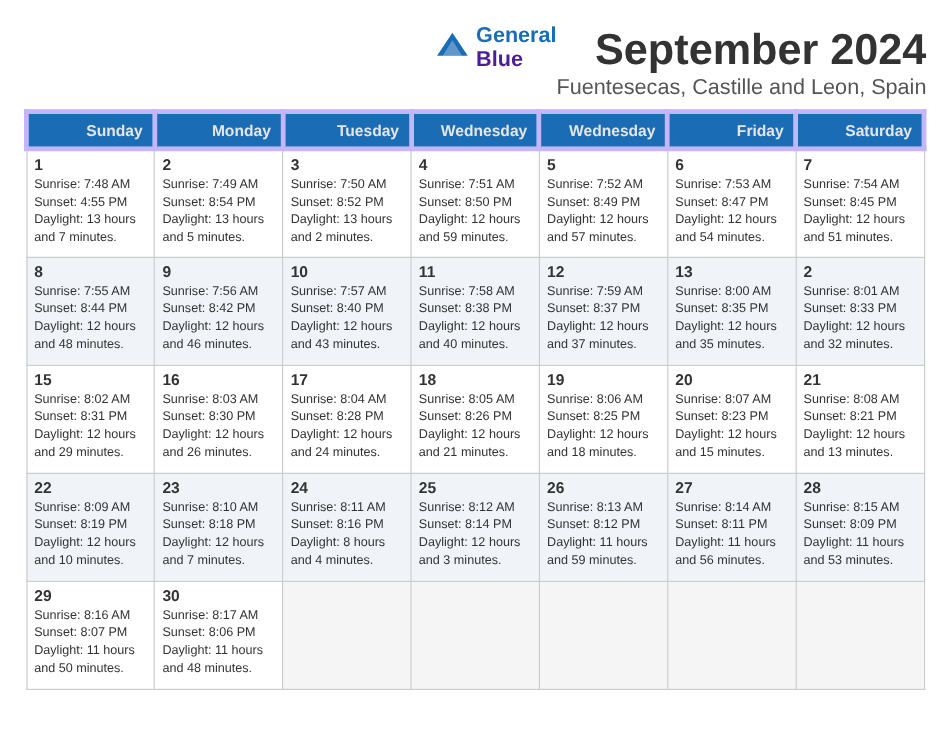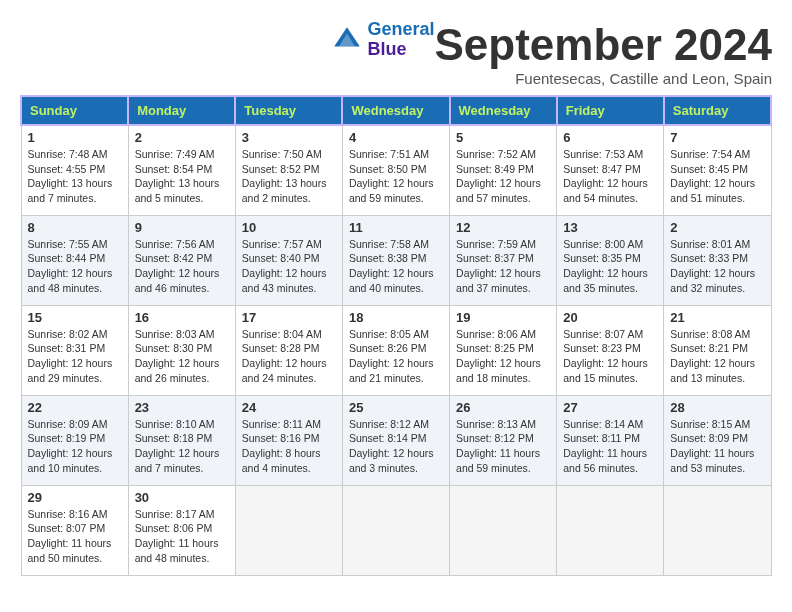--- a/index.html
+++ b/index.html
@@ -31,41 +31,41 @@
       color: #1a6db5;
     }
     .logo-icon {
       width: 32px;
       height: 32px;
     }
     .title-area {
       text-align: right;
     }
     .main-title {
-      font-size: 44px;
+      font-size: 36px;
       font-weight: bold;
       color: #333;
     }
     .subtitle {
-      font-size: 15px;
+      font-size: 18px;
       color: #555;
     }
     .calendar {
       width: 100%;
       border-collapse: collapse;
       font-size: 11px;
     }
     .calendar th {
       background-color: #1a6db5;
-      color: #bef264;
+      color: #e5e5e5;
       padding: 6px 8px;
-      text-align: left;
+      text-align: right;
       font-size: 13px;
       font-weight: bold;
-      border: 2px solid #c4b5fd;
+      border: 4px solid #c4b5fd;
     }
     .calendar td {
       border: 1px solid #ccc;
       vertical-align: top;
       padding: 4px 6px;
       width: calc(100% / 7);
       height: 90px;
       background: #fff;
     }
     .calendar td.empty {

